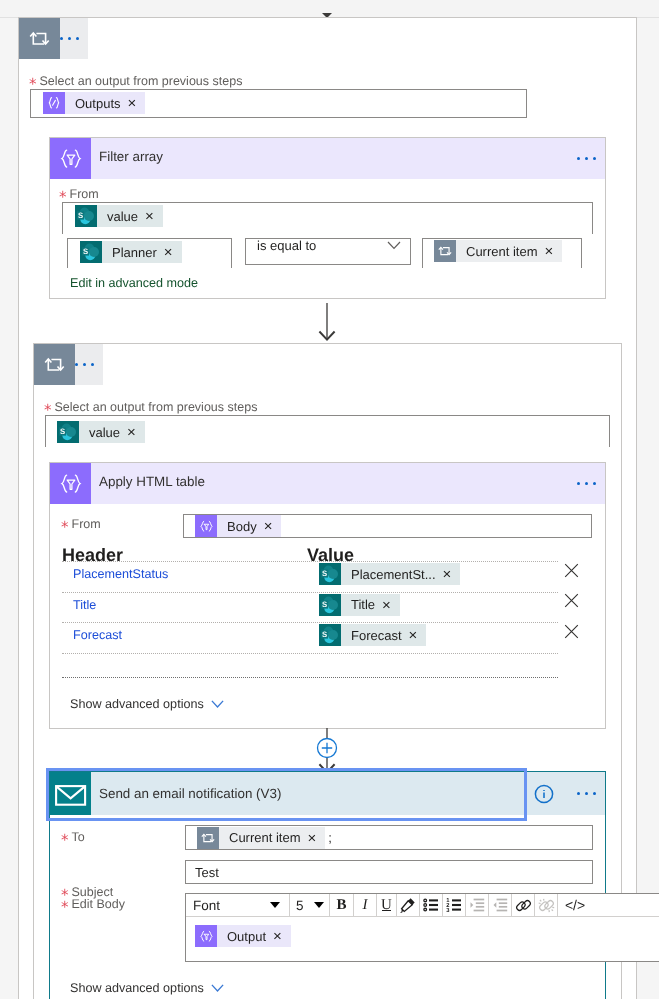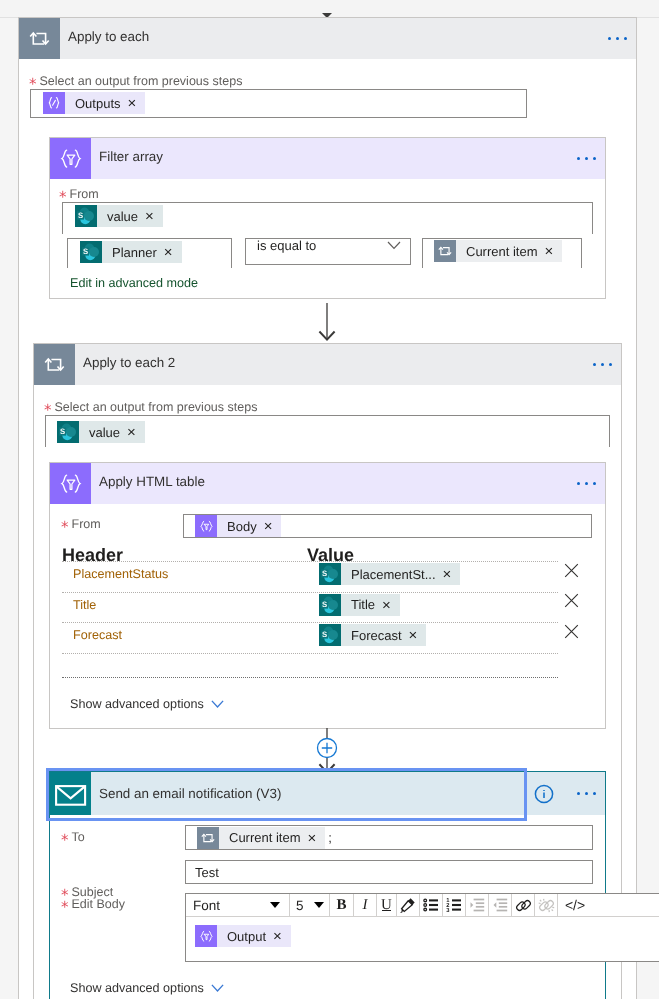--- a/index.html
+++ b/index.html
@@ -77,21 +77,21 @@
   #ht-from-input{left:183px;top:514px;width:409px;height:24px;padding:0 0 0 11px;}
   .colhead{font-size:18px;font-weight:bold;color:#201f1e;}
   #ht-col-header{left:62px;top:545px;}
   #ht-col-value{left:307px;top:545px;}
   #ht-rows{left:62px;top:561px;width:515px;}
   .htrow{height:30.5px;display:flex;align-items:center;position:relative;padding-bottom:4px;}
   .htrow::before{content:"";position:absolute;left:0;top:0;width:496px;border-top:1px dotted #b3b0ad;}
   .htrow-empty{height:24px;}
   .htlast{height:0;}
   .htlast::before{width:496px;border-top:1px dotted #6e6e6e;}
-  .htcell-h{width:257px;padding-left:11px;font-size:12.6px;color:#a16207;}
+  .htcell-h{width:257px;padding-left:11px;font-size:12.6px;color:#1d4ed8;}
   .htcell-v{width:241px;}
   .htdel{margin-left:auto;display:flex;align-items:center;position:relative;left:2px;top:-4px;}
   .advlink{font-size:12.6px;color:#323130;display:flex;align-items:center;}
   .advcaret{margin-left:7px;display:flex;align-items:center;}
   #ht-advanced{left:70px;top:697px;}
 
   #conn2{left:312px;top:728px;}
   #card-mail-sel{left:46px;top:768px;width:481px;height:53px;border:3px solid #6993f2;z-index:5;}
   #card-mail{left:49px;top:771px;width:557px;height:300px;border-color:#0f7a8a;}
   #card-mail .cardhdr{height:43px;}
@@ -137,21 +137,20 @@
     <div class="hdricon">
       <svg width="21" height="21" viewBox="0 0 21 21" class="ic-loop">
           <g fill="none" stroke="#fff" stroke-width="1.6" stroke-linejoin="miter">
             <path d="M4.3 5.5 V16.0 H15.3"></path>
             <path d="M7.4 5.5 H16.6 V15.6"></path>
             <path d="M1.2 8.6 L4.3 5.0 L7.4 8.6"></path>
             <path d="M13.5 12.5 L16.6 16.1 L19.7 12.5"></path>
           </g>
         </svg>
     </div>
-    <div class="hdrtitle">Apply to each</div>
     <div class="hdrtitle dotsholder" style="flex:0 0 auto;padding:0;background:#ebecee;">
       <div class="dots">
           <i></i>
           <i></i>
           <i></i>
         </div>
     </div>
   </div>
 </div>
 
@@ -277,21 +276,20 @@
     <div class="hdricon">
       <svg width="21" height="21" viewBox="0 0 21 21">
           <g fill="none" stroke="#fff" stroke-width="1.6" stroke-linejoin="miter">
             <path d="M4.3 5.5 V16.0 H15.3"></path>
             <path d="M7.4 5.5 H16.6 V15.6"></path>
             <path d="M1.2 8.6 L4.3 5.0 L7.4 8.6"></path>
             <path d="M13.5 12.5 L16.6 16.1 L19.7 12.5"></path>
           </g>
         </svg>
     </div>
-    <div class="hdrtitle">Apply to each 2</div>
     <div class="hdrtitle" style="flex:0 0 auto;padding:0;background:#ebecee;">
       <div class="dots">
           <i></i>
           <i></i>
           <i></i>
         </div>
     </div>
   </div>
 </div>
 <div class="abs" id="ate2-label">

